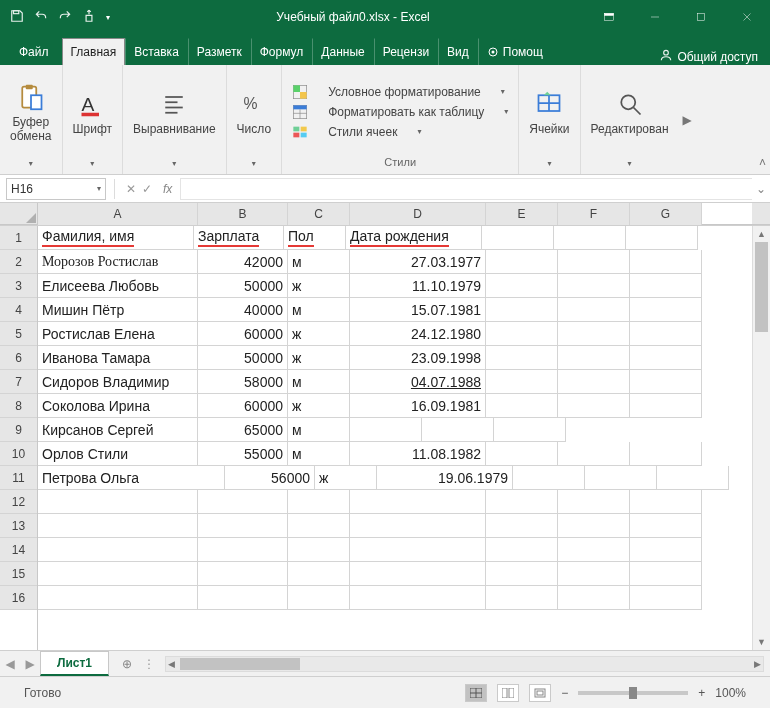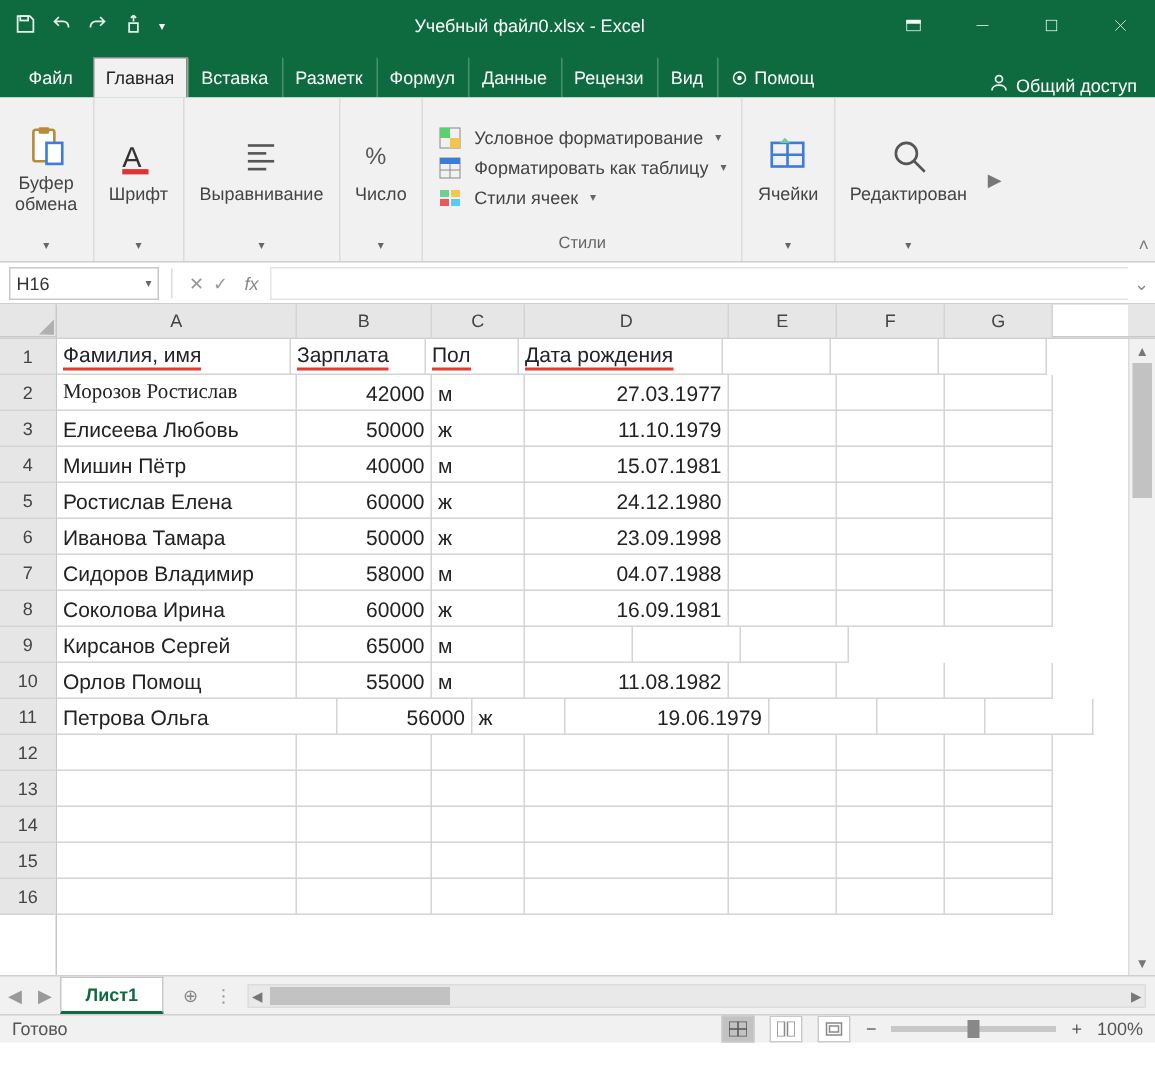--- a/index.html
+++ b/index.html
@@ -25,21 +25,21 @@
 
   
   .ribbon { background:#f1f1f1; border-bottom:1px solid #cfcfcf; height:110px; display:flex; font-size:12px; color:#444; position:relative;}
   .group { border-right:1px solid #dcdcdc; padding:4px 8px 2px; display:flex; flex-direction:column; align-items:center; justify-content:space-between;}
   .group .body { flex:1; display:flex; align-items:center; justify-content:center; gap:4px;}
   .group .label { font-size:11px; color:#666; padding:2px 0 4px; display:flex; align-items:center; gap:2px;}
   .bigbtn { display:flex; flex-direction:column; align-items:center; gap:4px; padding:2px 2px; cursor:pointer;}
   .bigbtn svg { width:28px; height:28px;}
   .drop { font-size:8px; color:#666; }
   .styles-col { display:flex; flex-direction:column; gap:2px; align-items:flex-start;}
-  .srow { display:flex; align-items:center; gap:8px; padding:1px 2px; cursor:pointer; font-size:12px;}
+  .srow { display:flex; align-items:center; gap:20px; padding:1px 2px; cursor:pointer; font-size:12px;}
   .srow svg{width:16px;height:16px;}
   .ribbon-collapse{position:absolute;right:4px;bottom:4px;color:#777;font-size:12px;}
 
   
   .fbar { height:28px; border-bottom:1px solid #cfcfcf; display:flex; align-items:center; font-size:12px; color:#333; background:#fff;}
   .namebox { width:100px; height:22px; border:1px solid #c8c8c8; margin-left:6px; display:flex; align-items:center; padding:0 4px; justify-content:space-between; background:#fff;}
   .namebox .dd{font-size:8px;color:#666;}
   .fsep{width:1px;height:20px;background:#dcdcdc;margin:0 8px;}
   .ficon{width:16px;color:#999;text-align:center;}
   .fx{font-style:italic;color:#888;margin:0 8px;}
@@ -64,21 +64,21 @@
 
   
   .sheetbar{height:26px;border-top:1px solid #cfcfcf;display:flex;align-items:center;font-size:12px;background:#f1f1f1;}
   .navbtn{width:20px;text-align:center;color:#999;}
   .sheettab{padding:4px 16px;background:#fff;border:1px solid #c8c8c8;border-bottom:2px solid #0d6b3f;color:#0d6b3f;font-weight:600;}
   .addsheet{width:24px;height:24px;display:flex;align-items:center;justify-content:center;color:#888;border:1px solid transparent;margin-left:6px;}
   .hscroll{flex:1;display:flex;align-items:center;margin:0 6px;gap:2px;background:#e9e9e9;height:16px;border:1px solid #dcdcdc;position:relative;}
   .hscroll .thumb{position:absolute;top:1px;bottom:1px;left:14px;width:120px;background:#c2c2c2;}
 
   
-  .status{height:19px;background:#f1f1f1;border-top:1px solid #cfcfcf;display:flex;align-items:center;font-size:12px;color:#555;padding:0 8px;gap:10px;}
+  .status{height:32px;background:#f1f1f1;border-top:1px solid #cfcfcf;display:flex;align-items:center;font-size:12px;color:#555;padding:0 24px;gap:10px;}
   .status .spacer{flex:1;}
   .status .viewbtn{width:22px;height:18px;display:flex;align-items:center;justify-content:center;background:#fff;border:1px solid #cacaca;}
   .status .viewbtn.act{background:#c2c2c2;}
   .zoomslider{width:110px;height:4px;background:#c8c8c8;position:relative;}
   .zoomslider .knob{position:absolute;top:-4px;left:50%;width:8px;height:12px;background:#888;transform:translateX(-50%);}
 </style>
 </head>
 <body>
 
 <div class="titlebar">
@@ -391,21 +391,21 @@
         <div class="cell" style="width: 62px;">ж</div>
         <div class="cell r" style="width: 136px;">23.09.1998</div>
         <div class="cell" style="width: 72px;"></div>
         <div class="cell" style="width: 72px;"></div>
         <div class="cell" style="width: 72px;"></div>
       </div>
       <div class="row">
         <div class="cell" style="width: 160px;">Сидоров Владимир</div>
         <div class="cell r" style="width: 90px;">58000</div>
         <div class="cell" style="width: 62px;">м</div>
-        <div class="cell r" style="width: 136px;">04.07.1988</div>
+        <div class="cell r" style="width: 136px; text-decoration: underline;">04.07.1988</div>
         <div class="cell" style="width: 72px;"></div>
         <div class="cell" style="width: 72px;"></div>
         <div class="cell" style="width: 72px;"></div>
       </div>
       <div class="row">
         <div class="cell" style="width: 160px;">Соколова Ирина</div>
         <div class="cell r" style="width: 90px;">60000</div>
         <div class="cell" style="width: 62px;">ж</div>
         <div class="cell r" style="width: 136px;">16.09.1981</div>
         <div class="cell" style="width: 72px;"></div>
@@ -414,21 +414,21 @@
       </div>
       <div class="row">
         <div class="cell" style="width: 160px;">Кирсанов Сергей</div>
         <div class="cell r" style="width: 90px;">65000</div>
         <div class="cell" style="width: 62px;">м</div>
         <div class="cell" style="width: 72px;"></div>
         <div class="cell" style="width: 72px;"></div>
         <div class="cell" style="width: 72px;"></div>
       </div>
       <div class="row">
-        <div class="cell" style="width: 160px;">Орлов Помощ</div>
+        <div class="cell" style="width: 160px;">Орлов Стили</div>
         <div class="cell r" style="width: 90px;">55000</div>
         <div class="cell" style="width: 62px;">м</div>
         <div class="cell r" style="width: 136px;">11.08.1982</div>
         <div class="cell" style="width: 72px;"></div>
         <div class="cell" style="width: 72px;"></div>
         <div class="cell" style="width: 72px;"></div>
       </div>
       <div class="row">
         <div class="cell" style="width: 187px;">Петрова Ольга</div>
         <div class="cell r" style="width: 90px;">56000</div>

